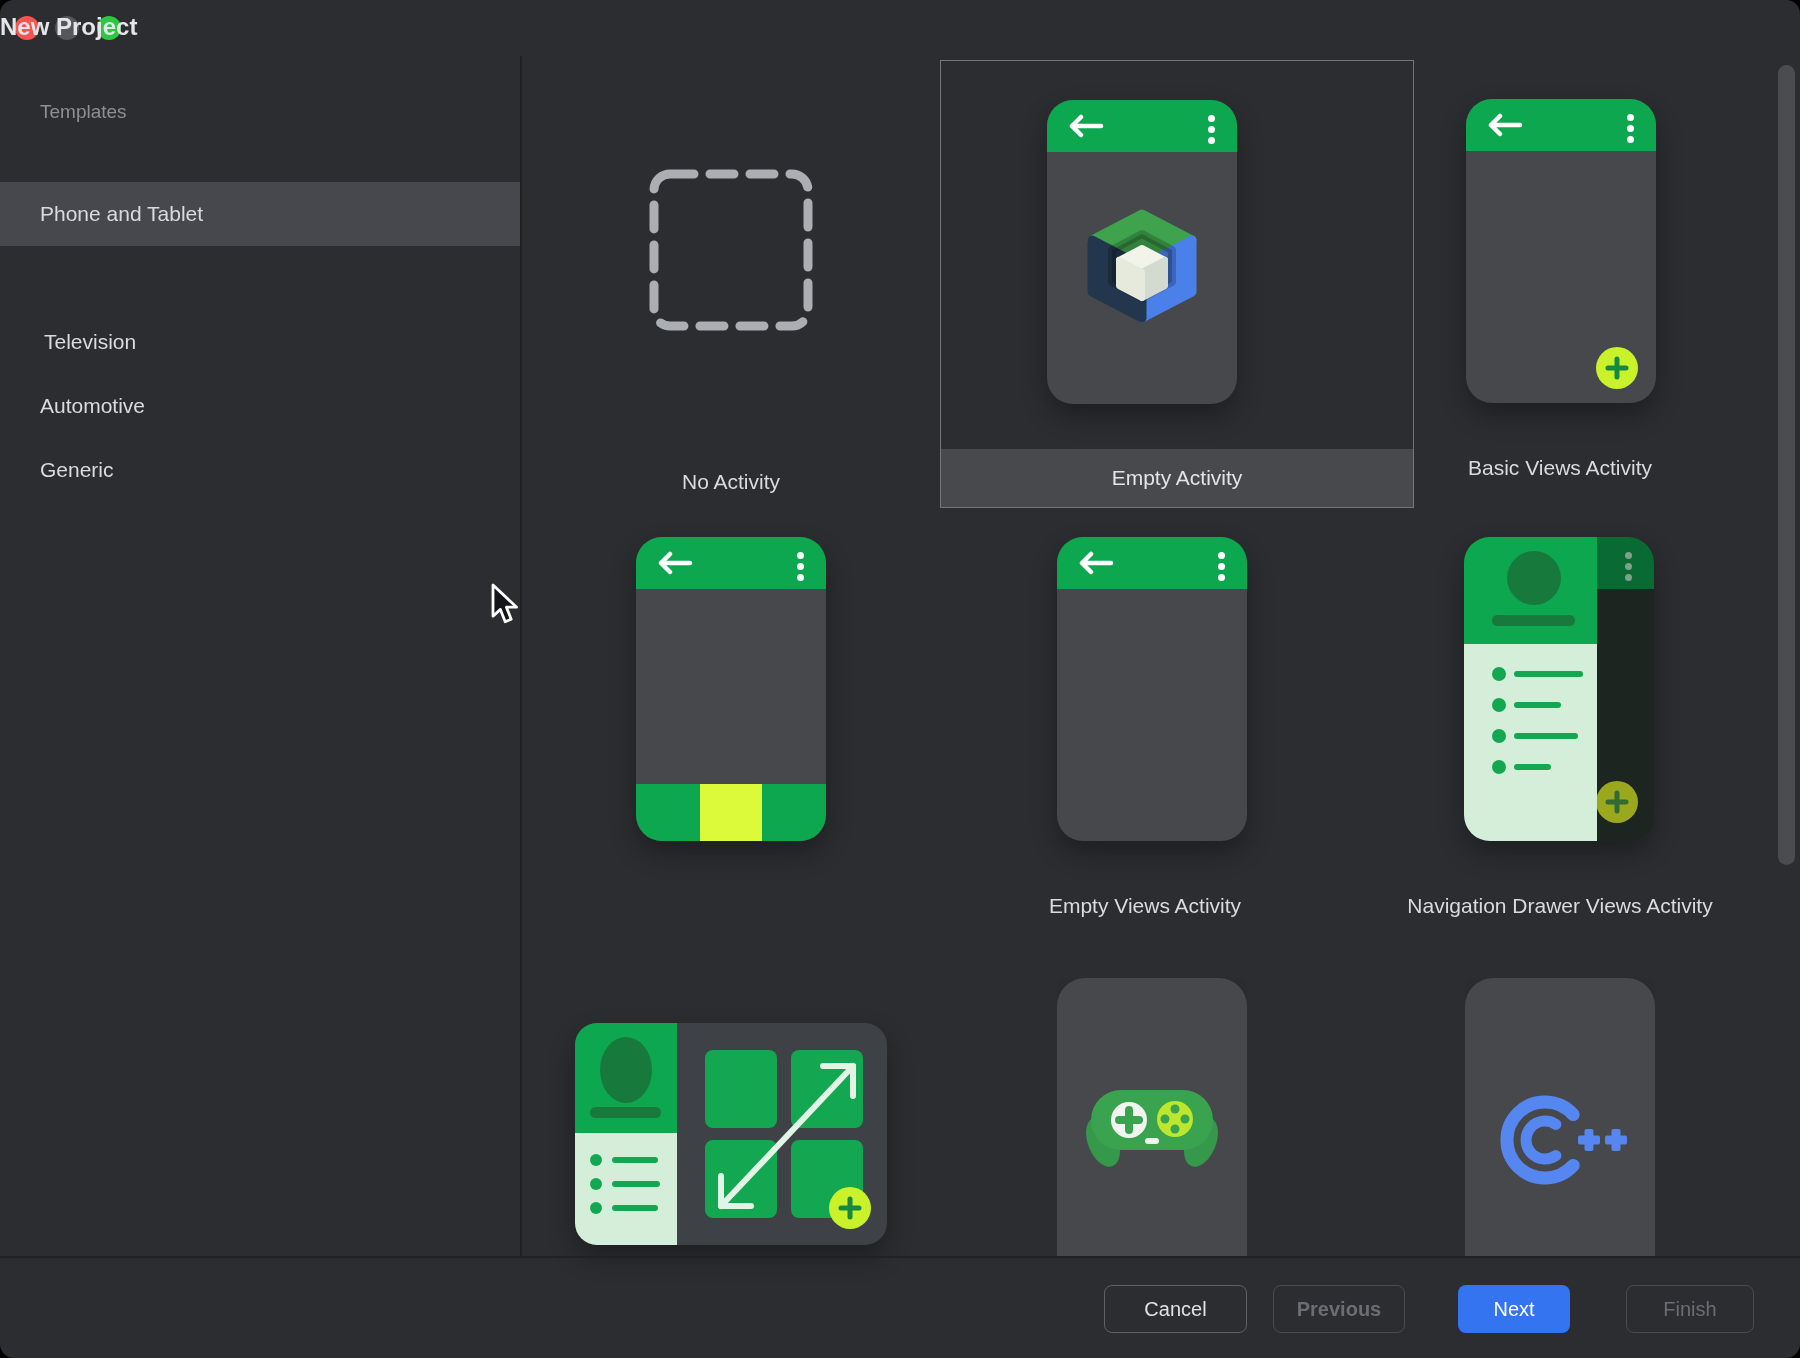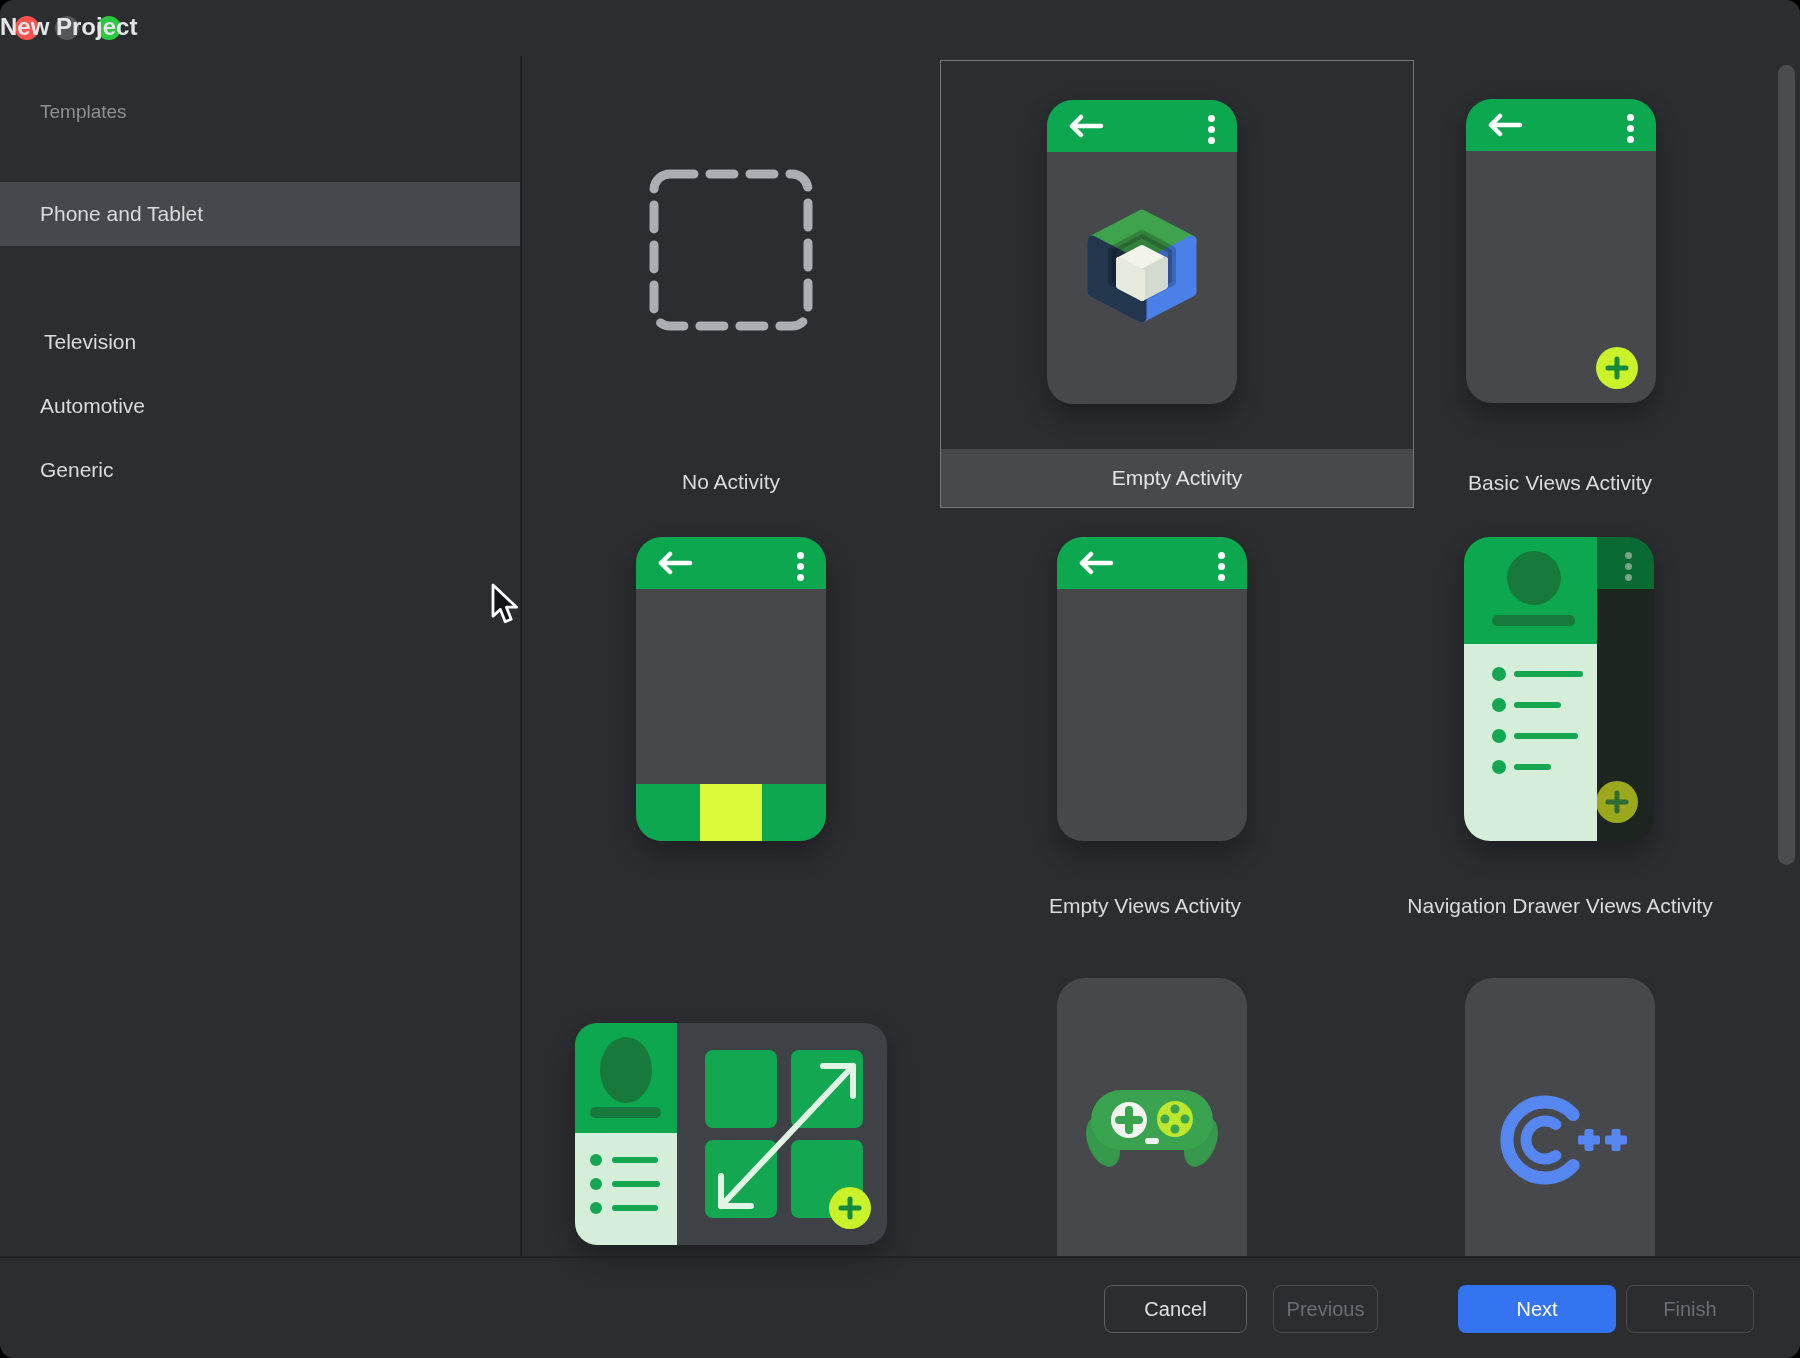--- a/index.html
+++ b/index.html
@@ -142,21 +142,21 @@
             <span></span>
             <span></span>
           </div>
       </div>
       <div class="fab" style="left:130px;top:248px;">
         <svg width="24" height="24" viewBox="0 0 24 24">
             <path d="M12 3 V21 M3 12 H21" stroke="#15893F" stroke-width="5" stroke-linecap="round"></path>
           </svg>
       </div>
     </div>
-    <div class="tpl-label" style="left:0;top:406px;width:390px;">Basic Views Activity</div>
+    <div class="tpl-label" style="left:0;top:391px;width:390px;">Basic Views Activity</div>
   </div>
 
   <div class="abs" style="left:531px;top:537px;width:400px;height:420px;">
     <div class="phone" style="left:105px;top:0;">
       <div class="phone-header">
         <svg class="abs" style="left:18px;top:14px;" width="40" height="24" viewBox="0 0 40 24">
           <path d="M36 12 H7 M16 3 L7 12 L16 21" fill="none" stroke="#fff" stroke-width="4.5" stroke-linecap="round" stroke-linejoin="round"></path>
         </svg>
         <div class="kebab">
             <span></span>
@@ -275,21 +275,21 @@
             <rect x="66.5" y="-11" width="9" height="22" rx="2"></rect>
         </g>
       </svg>
     </div>
   </div>
 
   <div class="scrollbar"></div>
 
   <div class="hsep"></div>
   <div class="btn" style="left:1104px;width:143px;">Cancel</div>
-  <div class="btn disabled" style="left:1273px;width:105px;">Previous</div>
-  <div class="btn primary" style="left:1458px;width:158px;">Next</div>
+  <div class="btn disabled" style="left:1273px;width:132px;font-weight:bold;">Previous</div>
+  <div class="btn primary" style="left:1458px;width:112px;">Next</div>
   <div class="btn disabled" style="left:1626px;width:128px;">Finish</div>
 
   <svg class="abs" style="left:490px;top:583px;" width="32" height="44" viewBox="0 0 16 22">
     <path d="M1.5 1 L1.5 16.6 L5.2 13.2 L7.6 19.4 L10.6 18.1 L8.2 12.1 L13.3 12.1 Z" fill="#141518" stroke="#FFFFFF" stroke-width="1.4" stroke-linejoin="round"></path>
   </svg>
 
 </div>
 
 </body></html>

